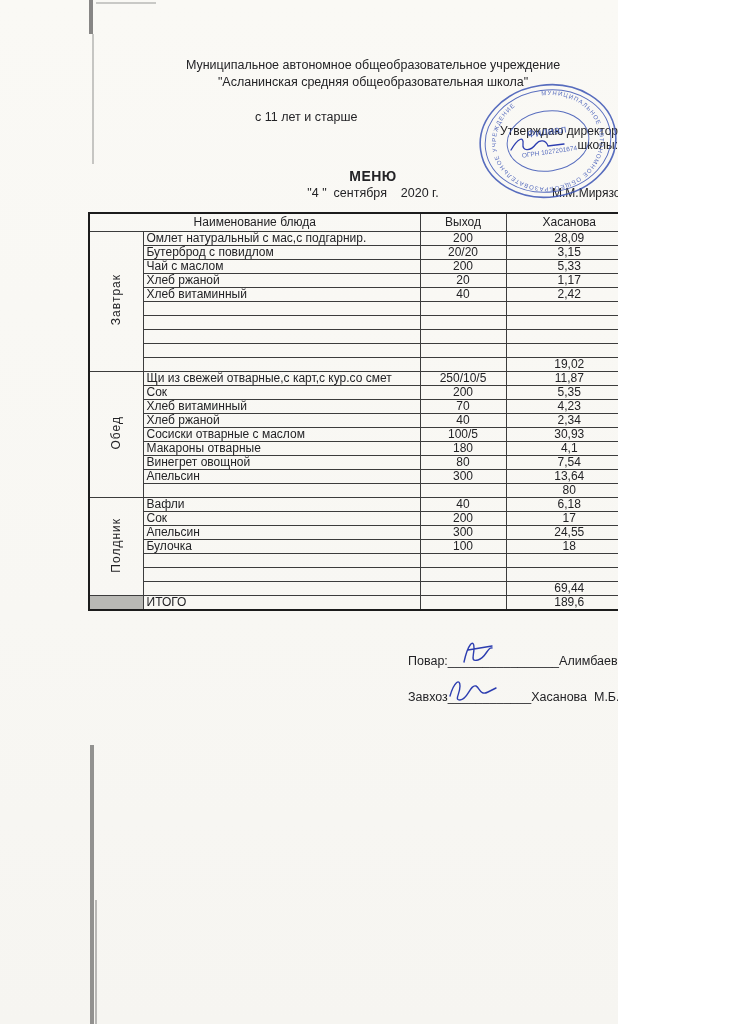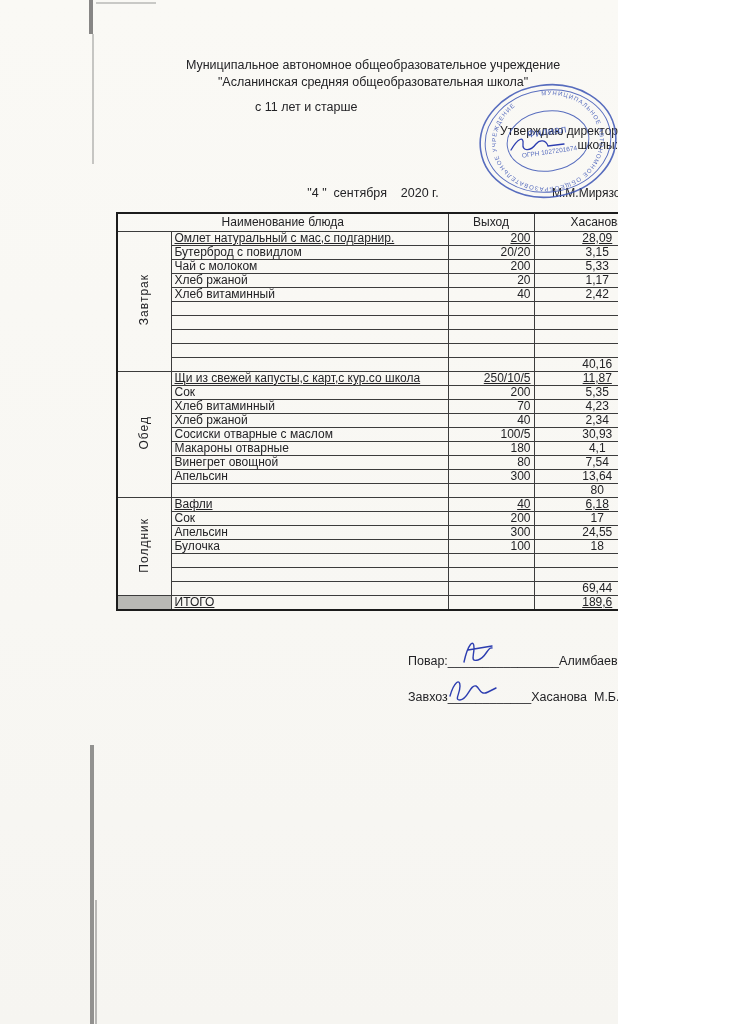--- a/index.html
+++ b/index.html
@@ -13,39 +13,39 @@
   .center-line { left:0; width:746px; text-align:center; }
   .org-line { font-size:12.5px; }
   .age-line { font-size:12.5px; }
   .approve-line { font-size:12px;text-align:right; }
   .director { font-size:12px; }
   .menu-title { font-size:14px; font-weight:bold; letter-spacing:.5px; }
   .date-line { font-size:12.5px; white-space:pre; }
 
   
   table.menu {
-    position:absolute; left:116px; top:212px; width:546px;
+    position:absolute; left:88px; top:212px; width:546px;
     border-collapse:collapse; font-size:12px; table-layout:fixed;
     border:2px solid #1c1c1c;
   }
   .menu td, .menu th {
     border:1px solid #3c3c3c; padding:0 3px; height:13px; line-height:13px;
     overflow:hidden; white-space:nowrap; font-weight:normal;
   }
   .menu th.head { height:17px; line-height:17px; text-align:center; }
   .label-cell { width:54px; text-align:center; vertical-align:middle; }
   .vlabel {
     display:inline-block; writing-mode:vertical-rl; transform:rotate(180deg);
     font-size:12px; letter-spacing:1px;
   }
   .name-cell { text-align:left; padding-left:5px; }
-  .out-cell  { width:86px; text-align:right; }
+  .out-cell  { width:86px; text-align:center; }
   .cost-cell { width:127px; text-align:center; }
   .bold { font-weight:bold; }
-  .sec-top { border-top:2px solid #1c1c1c;text-decoration:underline; }
+  .sec-top { border-top:2px solid #1c1c1c; }
   .total-name { text-align:left; }
   .total-label-cell { background:#b9b9b5; }
 
   
   .footer-line { font-size:12.5px; white-space:pre; }
 
   
   .stamp { position:absolute; left:476px; top:80px; width:144px; height:122px;
            transform:rotate(-8deg); opacity:.85; pointer-events:none; }
   .sig { position:absolute; pointer-events:none; }
@@ -61,40 +61,41 @@
   <div class="artifact" style="left:92px;top:34px;width:2px;height:130px;background:rgba(80,80,80,.3);"></div>
   <div class="artifact" style="left:96px;top:2px;width:60px;height:2px;background:rgba(90,90,90,.3);"></div>
   <div class="artifact" style="left:90px;top:745px;width:4px;height:279px;background:rgba(45,45,45,.5);"></div>
   <div class="artifact" style="left:95px;top:900px;width:2px;height:124px;background:rgba(70,70,70,.35);"></div>
   <div class="artifact" style="left:734px;top:92px;width:3px;height:26px;background:rgba(110,110,110,.4);"></div>
   <div class="artifact" style="left:735px;top:355px;width:2px;height:14px;background:rgba(120,120,120,.35);"></div>
   <div class="artifact" style="left:648px;top:368px;width:8px;height:2px;background:rgba(50,50,50,.6);"></div>
 
   <div class="abs center-line org-line" style="top:58px;">Муниципальное автономное общеобразовательное учреждение</div>
   <div class="abs center-line org-line" style="top:75px;">"Асланинская средняя общеобразовательная школа"</div>
-  <div class="abs age-line" style="left:255px;top:100px;text-align:right;">с 11 лет и старше</div>
+  <div class="abs age-line" style="left:255px;top:110px;text-align:right;">с 11 лет и старше</div>
   <div class="abs approve-line" style="left:468px;top:124px;">Утверждаю директор школы:</div>
   <div class="abs director" style="left:552px;top:144px;margin-top:42px;">М.М.Мирязов</div>
 
   <svg class="stamp" viewBox="0 0 144 122">
     <ellipse cx="72" cy="61" rx="68" ry="56" fill="none" stroke="#3c55b5" stroke-width="1.6"></ellipse>
     <ellipse cx="72" cy="61" rx="63" ry="51" fill="none" stroke="#3c55b5" stroke-width="1"></ellipse>
     <ellipse cx="72" cy="61" rx="41" ry="30" fill="none" stroke="#3c55b5" stroke-width="1"></ellipse>
     <path id="ringPath" d="M 72 15 a 52 46 0 1 1 -0.1 0" fill="none"></path>
     <text font-size="6" fill="#3c55b5" letter-spacing="1" font-family="Liberation Sans, sans-serif">
       <textPath href="#ringPath">МУНИЦИПАЛЬНОЕ АВТОНОМНОЕ ОБЩЕОБРАЗОВАТЕЛЬНОЕ УЧРЕЖДЕНИЕ</textPath>
     </text>
     <text x="72" y="55" text-anchor="middle" font-size="11" fill="#3c55b5" font-family="Liberation Sans, sans-serif">Филиал</text>
     <text x="72" y="74" text-anchor="middle" font-size="6.5" fill="#3c55b5" font-family="Liberation Sans, sans-serif">ОГРН 1027201674</text>
   </svg>
 
   <svg class="sig" style="left:508px;top:134px;width:60px;height:22px;" viewBox="0 0 60 22">
     <path d="M3 16 C 10 4, 16 2, 15 10 C 14 17, 22 18, 28 10 C 32 5, 38 6, 40 12 L 56 10" fill="none" stroke="#2c3db0" stroke-width="1.3" stroke-linecap="round"></path>
   </svg>
 
+  <div class="abs center-line menu-title" style="top:168px;">МЕНЮ</div>
   <div class="abs center-line date-line" style="top:186px;">"4 "  сентября    2020 г.</div>
 
   <table class="menu">
     <colgroup>
       <col style="width:54px;">
         <col style="width:277px;">
         <col style="width:86px;">
         <col style="width:127px;">
     </colgroup>
     <thead>
@@ -110,21 +111,21 @@
           <td class="name-cell sec-top">Омлет натуральный с мас,с подгарнир.</td>
           <td class="out-cell sec-top">200</td>
           <td class="cost-cell sec-top">28,09</td>
         </tr>
         <tr>
           <td class="name-cell">Бутерброд с повидлом</td>
           <td class="out-cell">20/20</td>
           <td class="cost-cell">3,15</td>
         </tr>
         <tr>
-          <td class="name-cell">Чай с молоком</td>
+          <td class="name-cell">Чай с маслом</td>
           <td class="out-cell">200</td>
           <td class="cost-cell">5,33</td>
         </tr>
         <tr>
           <td class="name-cell">Хлеб ржаной</td>
           <td class="out-cell">20</td>
           <td class="cost-cell">1,17</td>
         </tr>
         <tr>
           <td class="name-cell">Хлеб витаминный</td>
@@ -147,25 +148,25 @@
           <td class="cost-cell"></td>
         </tr>
         <tr>
           <td class="name-cell"></td>
           <td class="out-cell"></td>
           <td class="cost-cell"></td>
         </tr>
         <tr>
           <td class="name-cell"></td>
           <td class="out-cell"></td>
-          <td class="cost-cell">40,16</td>
+          <td class="cost-cell">19,02</td>
         </tr>
         <tr>
           <td class="label-cell sec-top" rowspan="9"><div class="vlabel">Обед</div></td>
-          <td class="name-cell sec-top">Щи из свежей капусты,с карт,с кур.со школа</td>
+          <td class="name-cell sec-top">Щи из свежей отварные,с карт,с кур.со смет</td>
           <td class="out-cell sec-top">250/10/5</td>
           <td class="cost-cell sec-top">11,87</td>
         </tr>
         <tr>
           <td class="name-cell">Сок</td>
           <td class="out-cell">200</td>
           <td class="cost-cell">5,35</td>
         </tr>
         <tr>
           <td class="name-cell">Хлеб витаминный</td>

